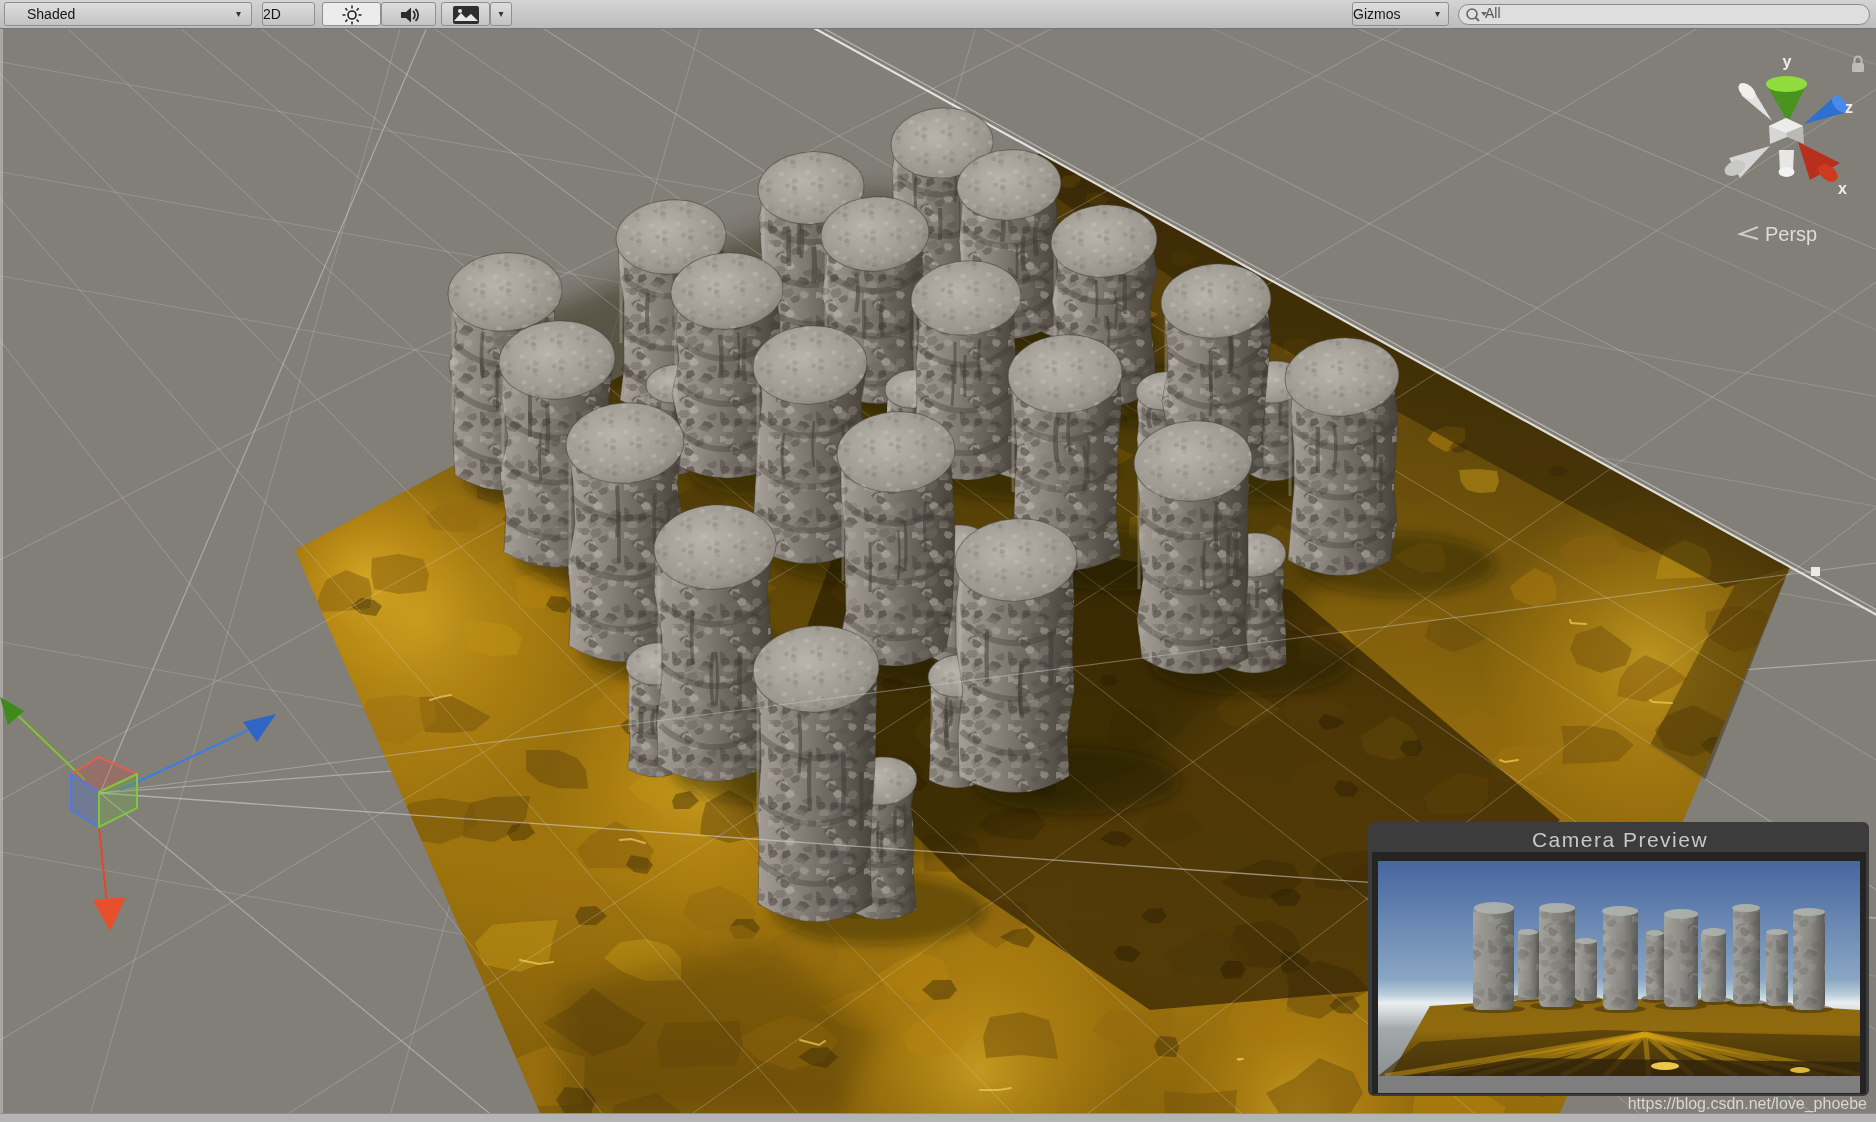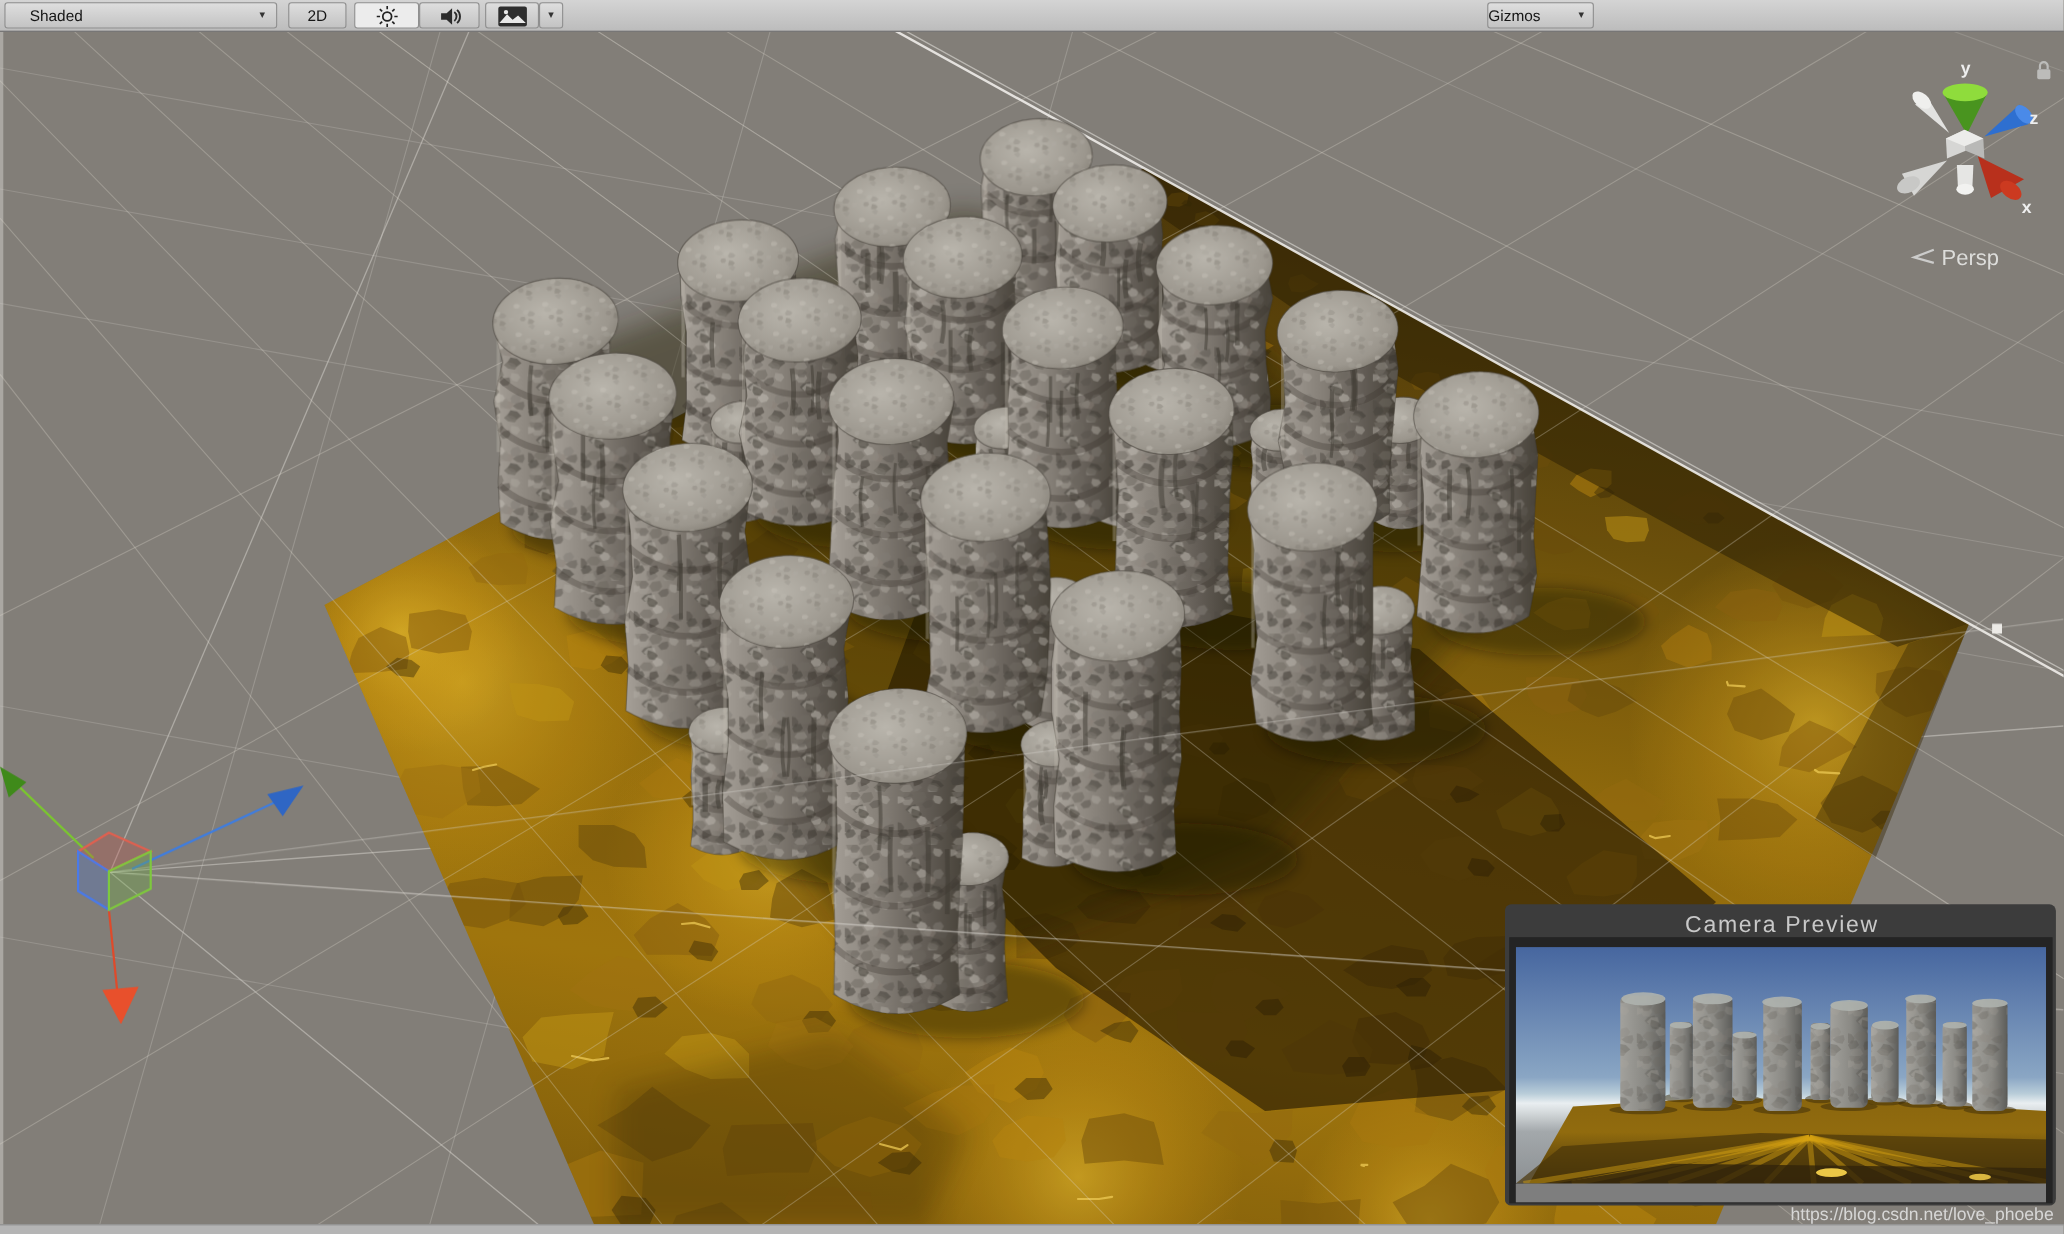--- a/index.html
+++ b/index.html
@@ -1026,21 +1026,21 @@
         <ellipse cx="1809" cy="912" rx="16" ry="4" fill="#aeb2ae" opacity="0.9"></ellipse>
 </g>
 <rect x="1378" y="1076" width="482" height="17" fill="#7e7e7e"></rect>
 </g>
 
 <text x="1867" y="1109" font-size="16" fill="#dedede" fill-opacity="0.92" text-anchor="end">https://blog.csdn.net/love_phoebe</text>
 </svg>
 
 <div id="toolbar">
  <div class="tbtn" style="left:4px;width:248px;padding-left:22px;">Shaded<span style="position:absolute;right:10px;top:0;font-size:10px;color:#333;">▾</span></div>
- <div class="tbtn" style="left:262px;width:53px;text-align:center;">2D</div>
+ <div class="tbtn" style="left:262px;width:53px;text-align:left;">2D</div>
  <div class="tbtn" style="left:322px;width:59px;background:#ececec;text-align:center;">
    <svg width="22" height="22" style="position:relative;top:1px;" viewBox="0 0 22 22">
     <circle cx="11" cy="11" r="4" fill="none" stroke="#222" stroke-width="1.6"></circle>
     <g stroke="#222" stroke-width="1.5">
      <line x1="11" y1="1.5" x2="11" y2="4.5"></line>
           <line x1="11" y1="17.5" x2="11" y2="20.5"></line>
      <line x1="1.5" y1="11" x2="4.5" y2="11"></line>
           <line x1="17.5" y1="11" x2="20.5" y2="11"></line>
      <line x1="4.3" y1="4.3" x2="6.4" y2="6.4"></line>
           <line x1="15.6" y1="15.6" x2="17.7" y2="17.7"></line>
@@ -1057,14 +1057,22 @@
  </div>
  <div class="tbtn" style="left:441px;width:49px;text-align:center;">
    <svg width="28" height="20" style="position:relative;top:2px;" viewBox="0 0 28 20">
     <rect x="1" y="1" width="26" height="18" rx="2" fill="#2e2e2e"></rect>
     <path d="M2,16 L9,8 L14,13 L19,9 L26,16 Z" fill="#e8e8e8"></path>
     <circle cx="8" cy="6" r="2" fill="#e8e8e8"></circle>
    </svg>
  </div>
  <div class="tbtn" style="left:490px;width:22px;text-align:center;font-size:10px;color:#333;">▾</div>
  <div class="tbtn" style="left:1352px;width:97px;">Gizmos<span style="position:absolute;right:8px;top:0;font-size:10px;color:#333;">▾</span></div>
+ <div style="position:absolute;left:1458px;top:4px;width:412px;height:21px;border:1px solid #8a8a8a;
+  border-radius:11px;background:#dedede;box-sizing:border-box;color:#555;font-size:14px;line-height:19px;">
+  <svg width="26" height="17" style="position:relative;top:1px;left:5px;" viewBox="0 0 26 17">
+   <circle cx="8" cy="8" r="5" fill="none" stroke="#666" stroke-width="1.6"></circle>
+   <line x1="11.5" y1="11.5" x2="15" y2="15" stroke="#666" stroke-width="1.8"></line>
+   <polygon points="17,6 23,6 20,10" fill="#666"></polygon>
+  </svg><span style="position:relative;top:-4px;">All</span>
+ </div>
 </div>
 <div id="bottom"></div>
 
 </body></html>

